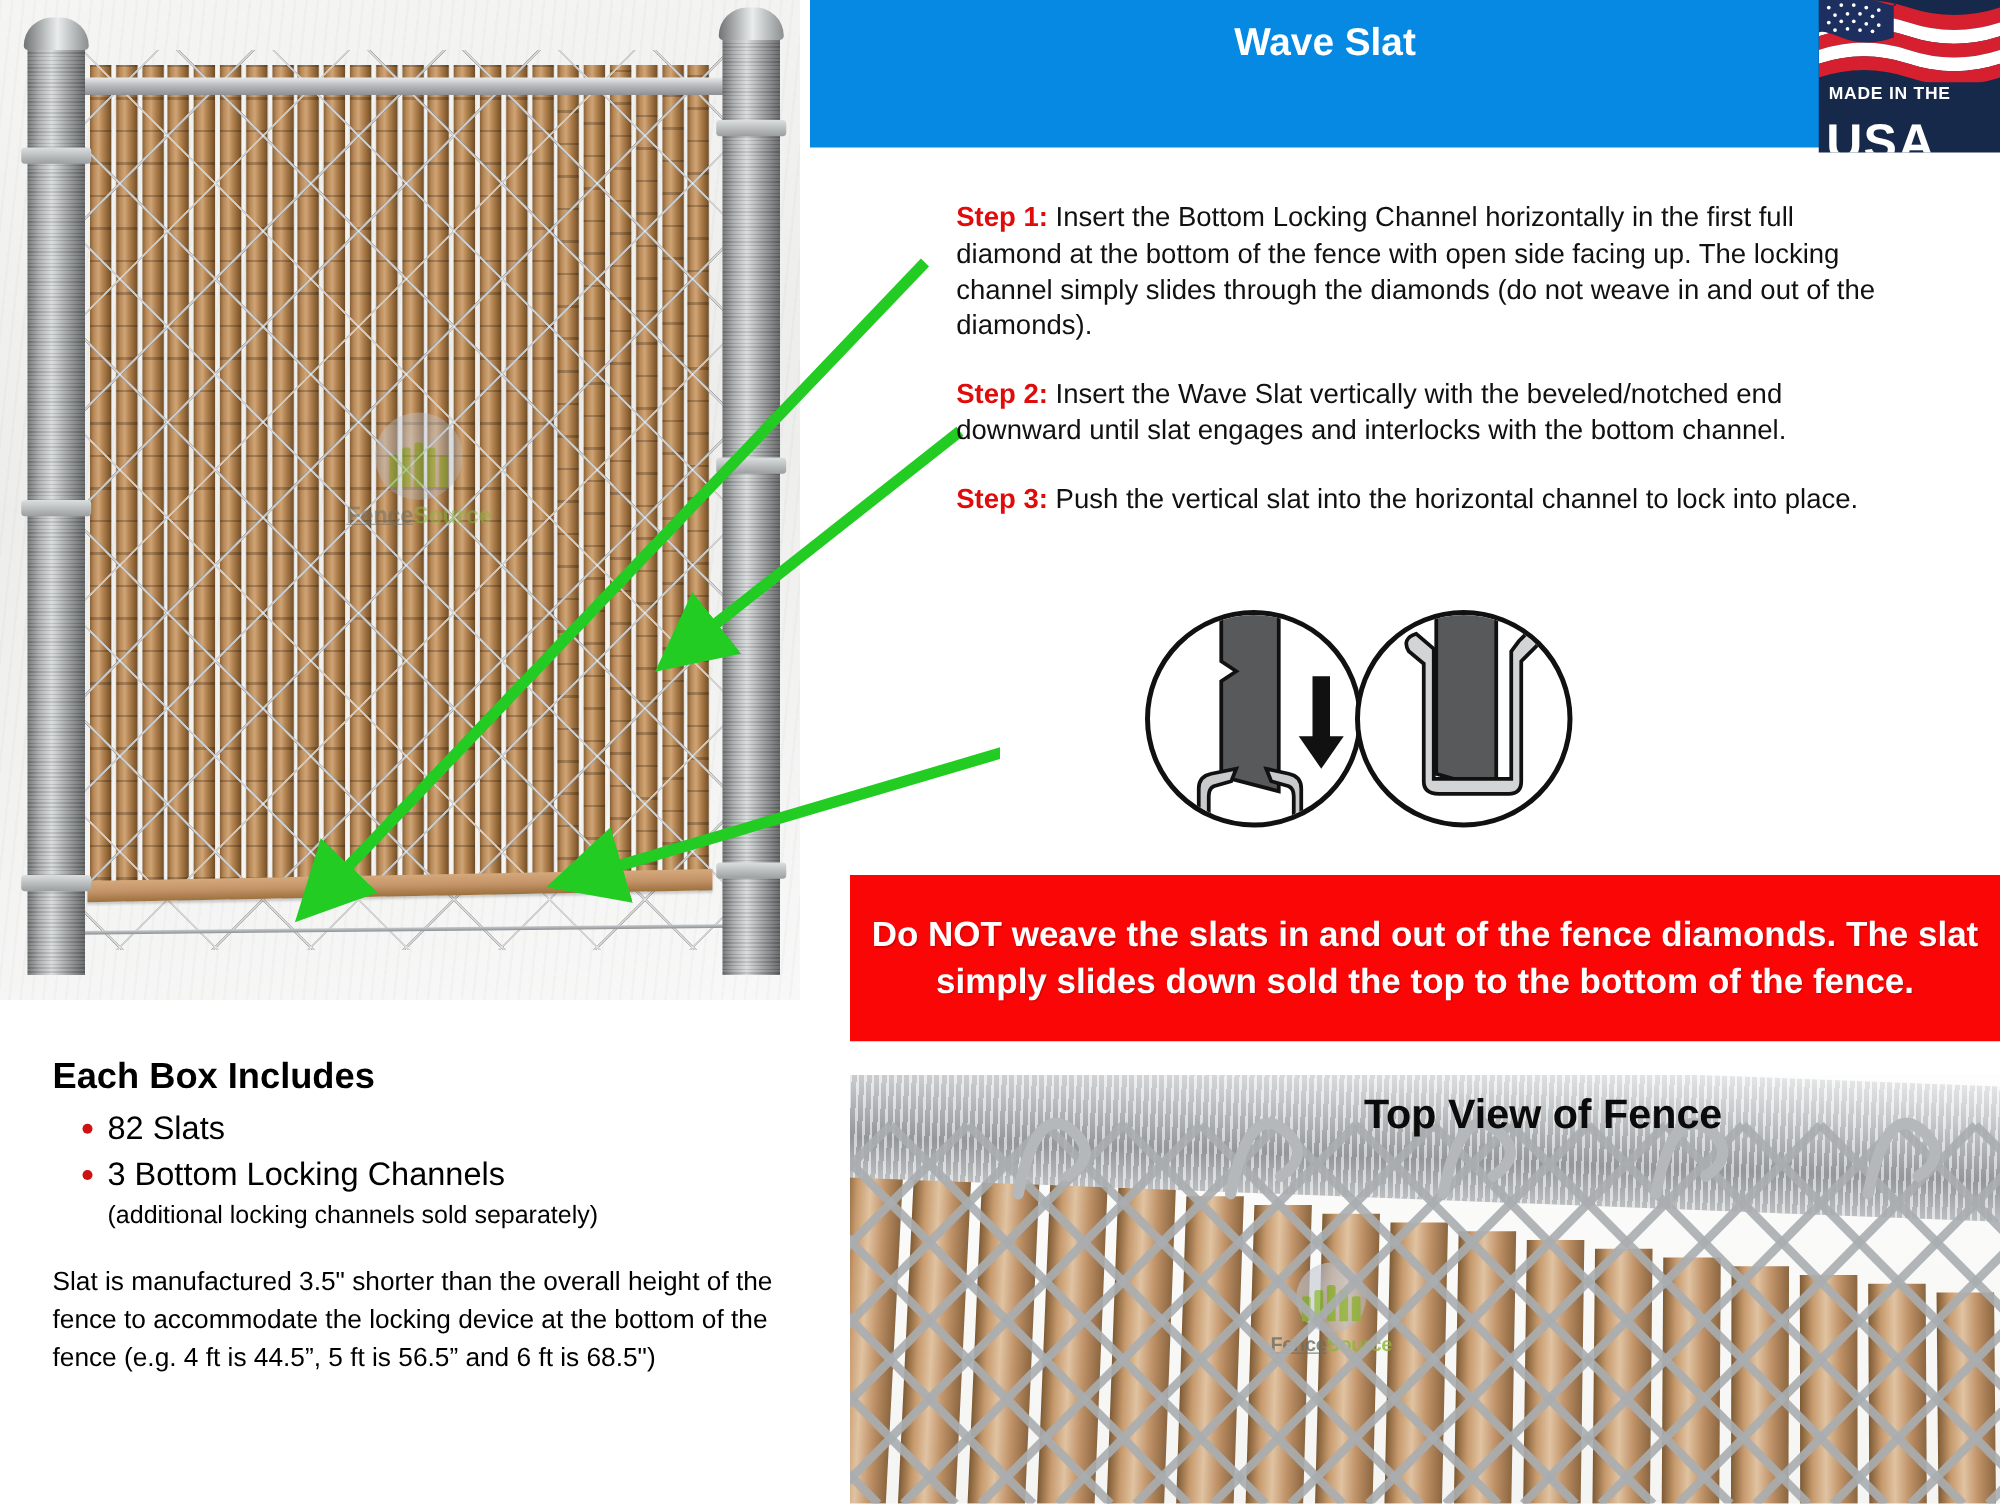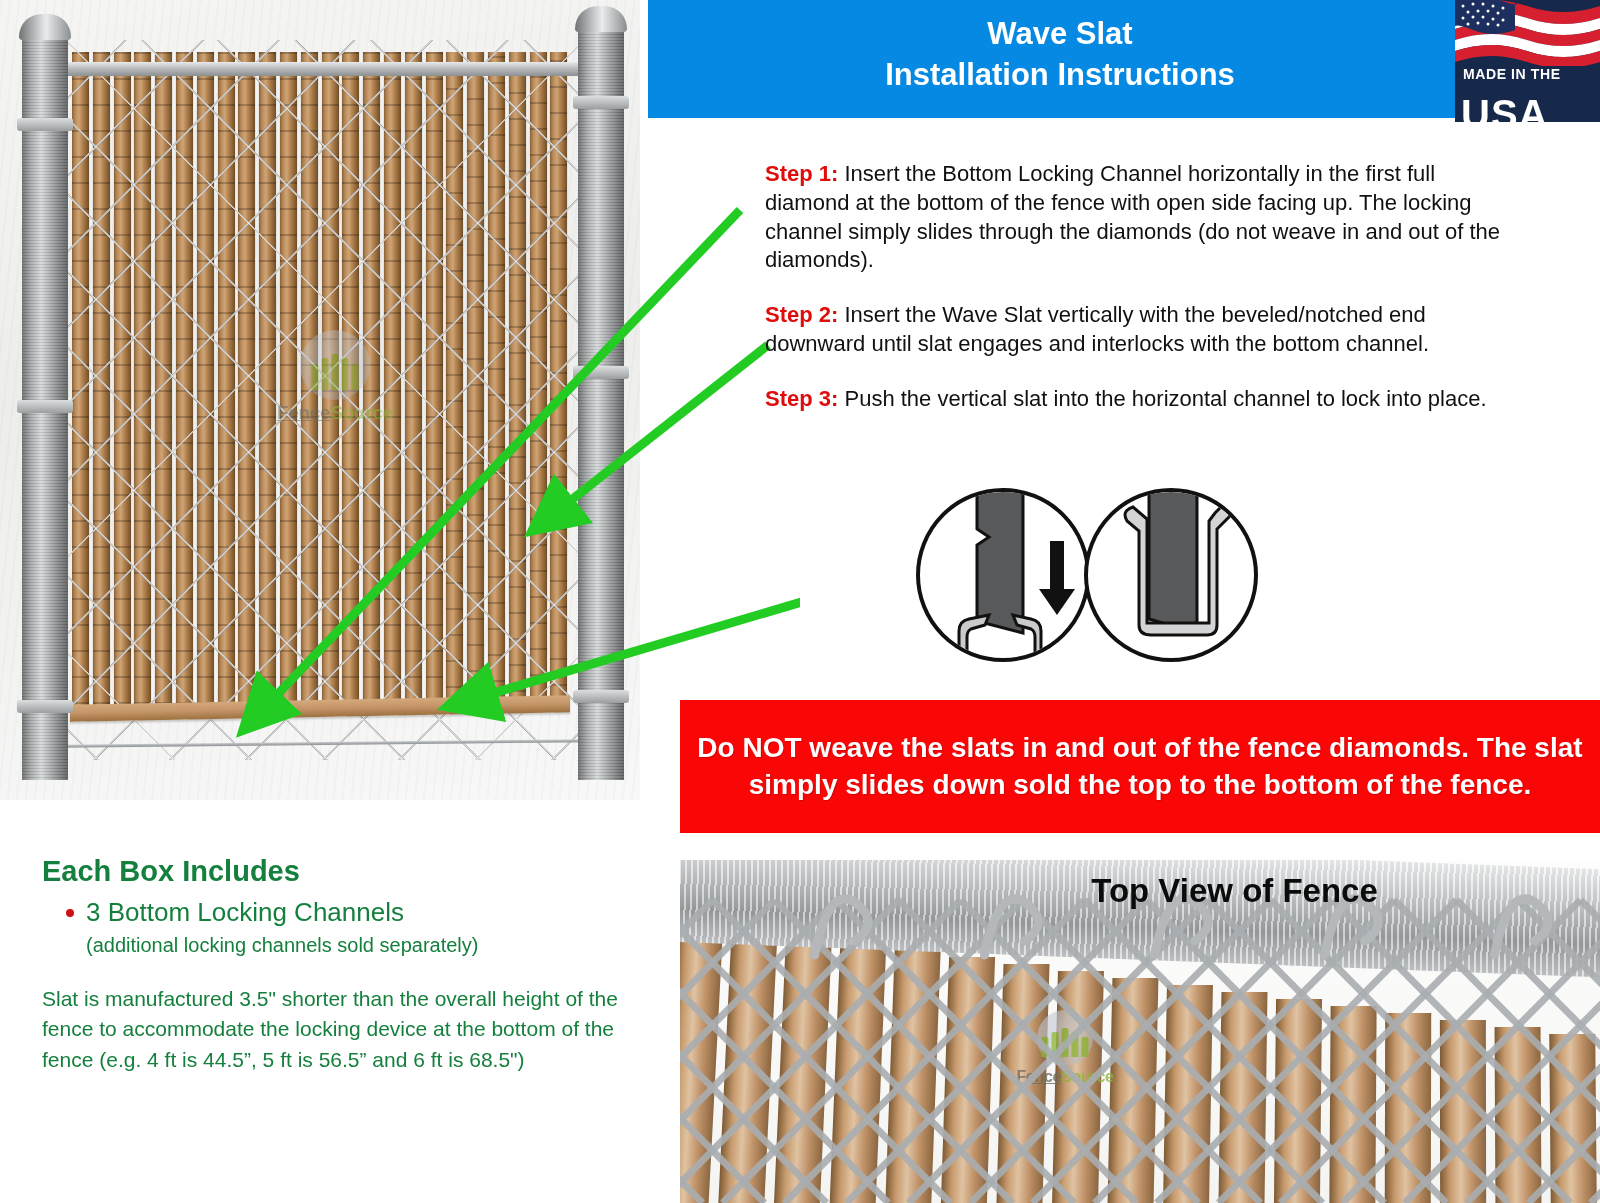--- a/index.html
+++ b/index.html
@@ -91,21 +91,21 @@
 
   
   .steps{position:absolute;left:765px;top:160px;width:745px;}
   .step{margin:0 0 26px 0;font:22px/1.31 "Liberation Sans",sans-serif;color:#111;}
   .step .lbl{color:#e00b0b;font-weight:bold;text-align:right;}
 
   
   .lockdetail{position:absolute;left:915px;top:485px;width:345px;height:180px;}
 
   
-  .boxinfo{position:absolute;left:42px;top:845px;width:600px;color:#15803d;margin-top:10px;}
+  .boxinfo{position:absolute;left:42px;top:845px;width:600px;color:#000000;}
   .boxinfo h2{margin:0 0 6px 0;font:bold 29px "Liberation Sans",sans-serif;}
   .boxinfo ul{list-style:none;margin:0;padding:0 0 0 24px;}
   .boxinfo li{position:relative;font:26px/1.42 "Liberation Sans",sans-serif;padding-left:20px;}
   .boxinfo li:before{content:"";position:absolute;left:0;top:15px;width:8px;height:8px;
       border-radius:50%;background:#cf1111;}
   .boxinfo .sub{font:20px/1.3 "Liberation Sans",sans-serif;padding-left:44px;margin-top:1px;}
   .boxinfo .note{margin-top:26px;font:21px/1.45 "Liberation Sans",sans-serif;}
 
   
   .warn{position:absolute;left:680px;top:700px;width:920px;height:133px;background:#fb0606;
@@ -200,21 +200,20 @@
     </marker>
   </defs>
   <line x1="740" y1="210" x2="272" y2="700" stroke="#22cc22" stroke-width="9" marker-end="url(#ah)"></line>
   <line x1="768" y1="345" x2="565" y2="505" stroke="#22cc22" stroke-width="9" marker-end="url(#ah)"></line>
   <line x1="900" y1="573" x2="487" y2="695" stroke="#22cc22" stroke-width="9" marker-end="url(#ah)"></line>
 </svg>
 
 <div class="header">
   <h1>
     <span>Wave Slat</span><br>
-    <span>Installation Instructions</span>
   </h1>
   <div class="flag-badge">
     <div class="flagimg">
       <svg width="145" height="66" viewBox="0 0 145 66">
         <g>
           <path d="M0,6 Q36,-6 72,6 T145,6 L145,18 Q108,30 72,18 T0,18 Z" fill="#d7202f"></path>
           <path d="M0,18 Q36,6 72,18 T145,18 L145,29 Q108,41 72,29 T0,29 Z" fill="#ffffff"></path>
           <path d="M0,29 Q36,17 72,29 T145,29 L145,40 Q108,52 72,40 T0,40 Z" fill="#d7202f"></path>
           <path d="M0,40 Q36,28 72,40 T145,40 L145,51 Q108,63 72,51 T0,51 Z" fill="#ffffff"></path>
           <path d="M0,51 Q36,39 72,51 T145,51 L145,62 Q108,74 72,62 T0,62 Z" fill="#d7202f"></path>
@@ -287,20 +286,21 @@
         <path d="M234,0 L234,134 L282,148 L282,0 Z" fill="#58595b" stroke="#111" stroke-width="3"></path>
         <path d="M218,22 Q206,26 212,36 L224,46 L224,140 Q224,150 236,150 L292,150 Q302,150 302,140 L302,44 L314,32 Q320,24 308,20 L300,28 L294,36 L294,138 L232,138 L232,34 Z" fill="#d3d4d5" stroke="#111" stroke-width="3"></path>
       </g>
     </g>
   </svg>
 </div>
 
 <div class="boxinfo">
   <h2>Each Box Includes</h2>
   <ul>
+    <li>82 Slats</li>
     <li>3 Bottom Locking Channels</li>
   </ul>
   <div class="sub">(additional locking channels sold separately)</div>
   <div class="note">Slat is manufactured 3.5" shorter than the overall height of the fence to accommodate the locking device at the bottom of the fence (e.g. 4 ft is 44.5”, 5 ft is 56.5” and 6 ft is 68.5")</div>
 </div>
 
 <div class="warn">
   <p>Do NOT weave the slats in and out of the fence diamonds. The slat simply slides down sold the top to the bottom of the fence.</p>
 </div>
 

